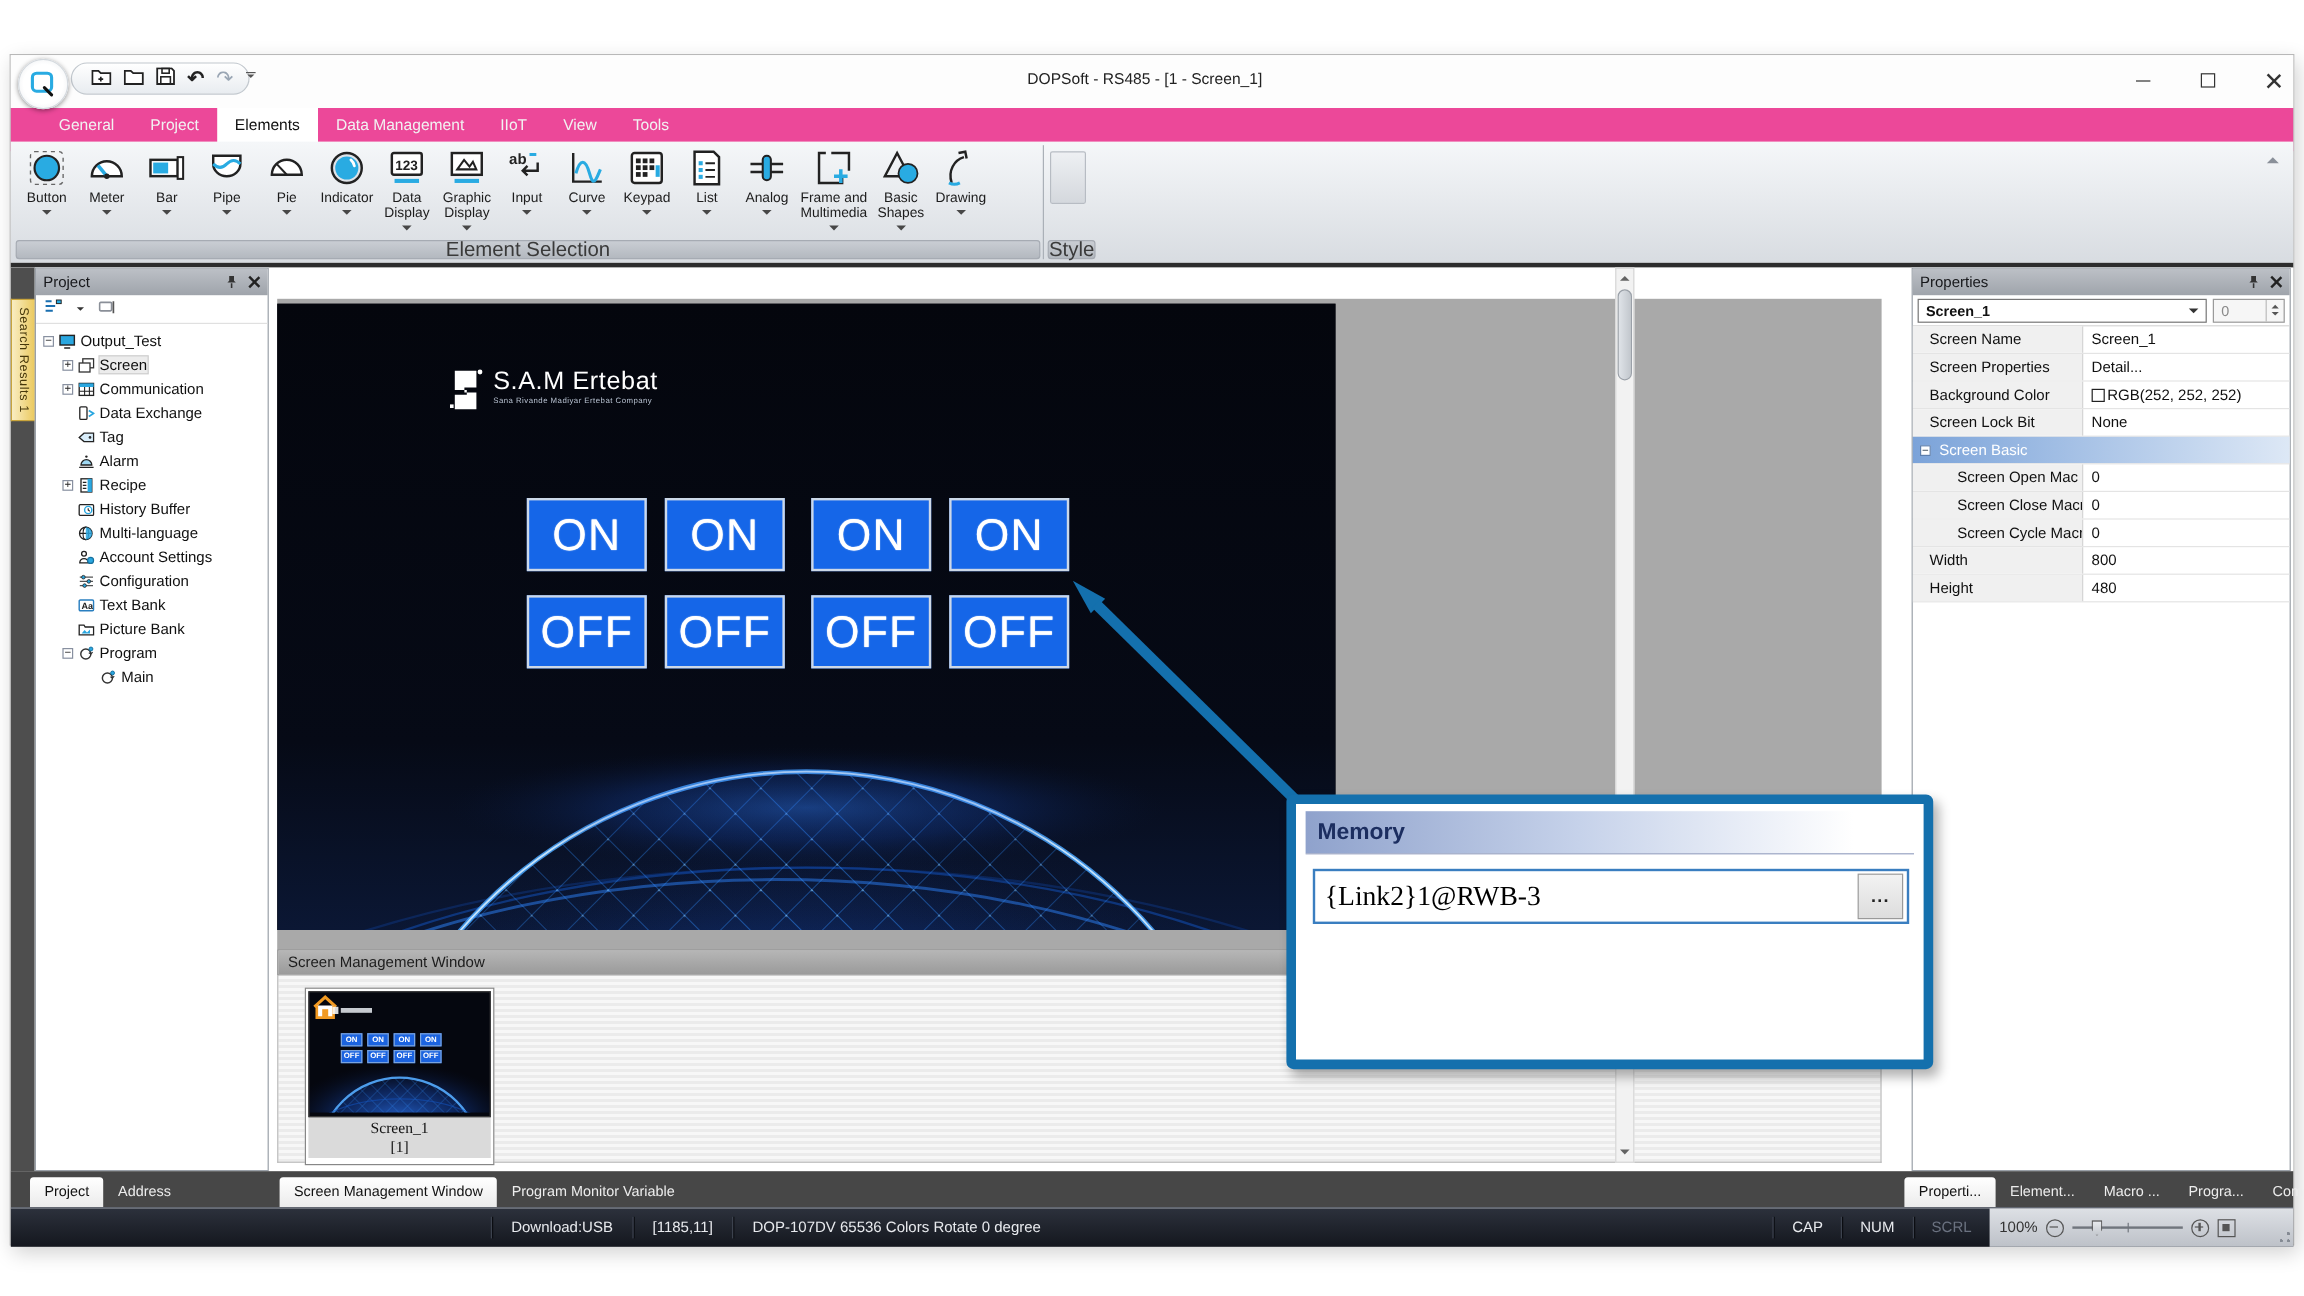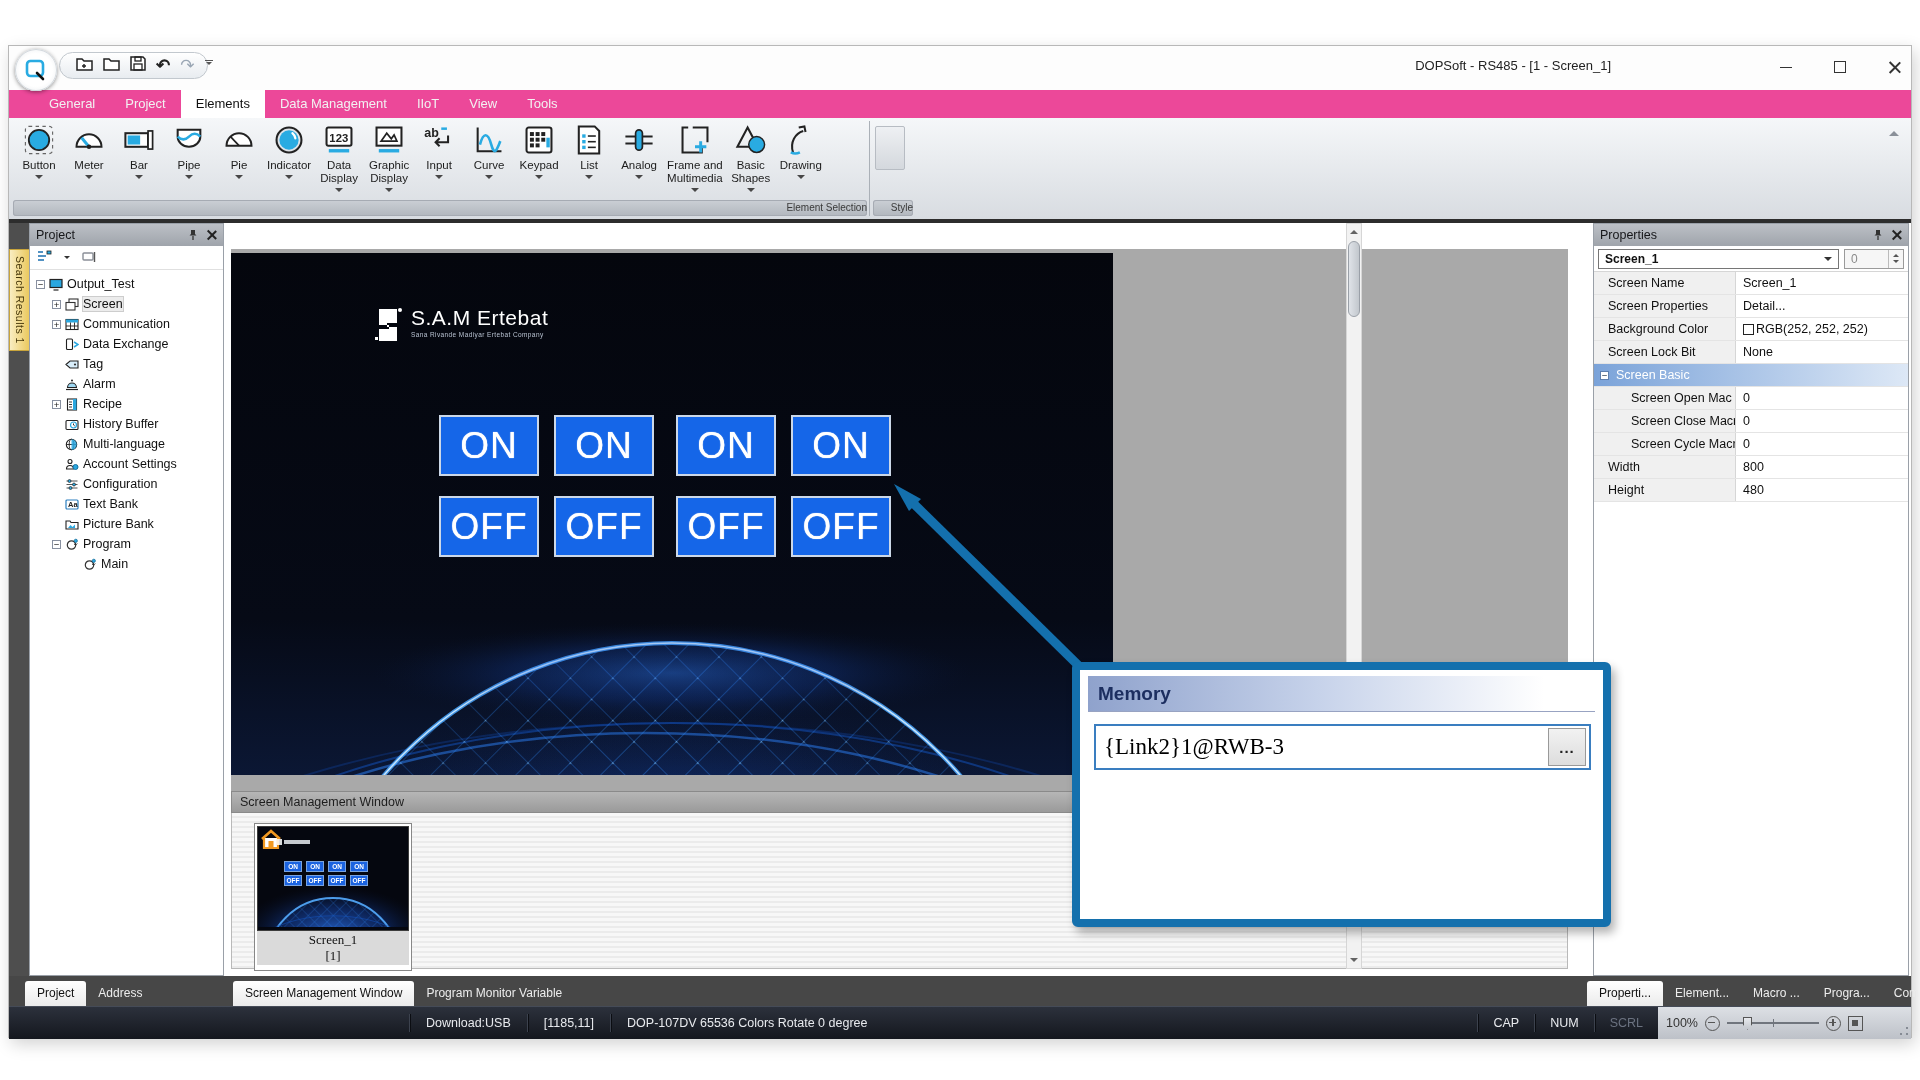--- a/index.html
+++ b/index.html
@@ -8,40 +8,40 @@
   #win{position:absolute;left:8px;top:45px;width:1904px;height:993px;background:#fff;border:1px solid #b8b8b8;box-shadow:3px 6px 16px rgba(0,0,0,.18)}
   
   #titlebar{position:absolute;top:0;left:0;right:0;height:44px;background:#fdfdfd}
   #appbtn{position:absolute;left:6px;top:3px;width:42px;height:42px;border-radius:50%;background:radial-gradient(#fff 55%,#e2e6ea);box-shadow:0 1px 4px rgba(0,0,0,.45),inset 0 0 0 1px #d3d8dd;display:flex;align-items:center;justify-content:center;z-index:5}
   #qat{position:absolute;left:50px;top:6px;height:27px;border:1px solid #c2c8ce;border-radius:14px;background:linear-gradient(#fff,#e8ecf0);display:flex;align-items:center;padding:0 12px 0 16px;gap:10px}
   .qglyph{font-size:17px;font-weight:bold;color:#222;line-height:1}
   .qglyph.dim{color:#9aa6b4;font-weight:normal}
   #qat-more{position:absolute;left:196px;top:14px;font-size:9px;color:#555}
   #qat-more i{display:block;width:8px;border-top:1.5px solid #555;margin:0 auto 1px}
   #qat-more b{display:block;width:0;height:0;border:3.5px solid transparent;border-top-color:#555;margin:0 auto}
-  #title{position:absolute;left:288px;right:300px;top:0;height:42px;text-align:right;line-height:40px;font-size:13px;color:#222;white-space:nowrap}
+  #title{position:absolute;left:288px;right:300px;top:0;height:42px;text-align:center;line-height:40px;font-size:13px;color:#222;white-space:nowrap}
   #wctl{position:absolute;right:10px;top:0;height:42px;display:flex;align-items:center;gap:42px}
   .wc-min{width:12px;border-bottom:1.6px solid #333}
   .wc-max{width:12px;height:12px;border:1.4px solid #333}
   .wc-close{position:relative;width:13px;height:13px}
   .wc-close::before,.wc-close::after{content:"";position:absolute;left:6px;top:-1px;width:1.6px;height:15px;background:#333}
   .wc-close::before{transform:rotate(45deg)}.wc-close::after{transform:rotate(-45deg)}
   
   #menubar{position:absolute;top:44px;left:0;right:0;height:36px;background:#ec4899;display:flex;padding-left:25px}
   .mtab{color:#f2f2f2;font-size:13px;line-height:28px;padding:0 15px;cursor:pointer;white-space:nowrap}
   .mtab.active{background:#fff;color:#101010}
   
   #ribbon{position:absolute;top:72px;left:0;right:0;height:101px;background:linear-gradient(#f5f7f9,#d8dce1)}
   #ribrow{position:absolute;left:5px;top:3px;display:flex;align-items:flex-start}
   .rib-item{display:flex;flex-direction:column;align-items:center;margin:0 3px;cursor:pointer;min-width:44px}
   .ri-ic{width:34px;height:34px;margin-top:2px}
   .ri-lb{font-size:11.5px;color:#1c1c1c;text-align:center;line-height:13px;margin-top:2px}
   .ri-lb span{display:block}
   .caret{width:0;height:0;border:4px solid transparent;border-top-color:#474747;margin-top:3px}
-  .grp-bar{position:absolute;bottom:3px;height:16px;border-radius:3px;background:linear-gradient(#cbcfd5,#b2b7be);text-align:right;font-size:10px;color:#3a3a3a;line-height:16px;box-shadow:inset 0 0 0 1px #a6abb3}
+  .grp-bar{position:absolute;bottom:3px;height:16px;border-radius:3px;background:linear-gradient(#cbcfd5,#b2b7be);text-align:center;font-size:17px;color:#3a3a3a;line-height:16px;box-shadow:inset 0 0 0 1px #a6abb3}
   #grp-es{left:4px;width:854px}
   #grp-style{left:864px;width:40px}
   #rib-sep{position:absolute;left:860px;top:3px;bottom:3px;width:1px;background:#aab0b7}
   #style-body{position:absolute;left:866px;top:8px;width:30px;height:44px;border:1px solid #b7bcc3;background:linear-gradient(#eef0f3,#d4d8dd);border-radius:2px}
   #rib-collapse{position:absolute;right:12px;top:8px;width:0;height:0;border:5px solid transparent;border-bottom-color:#8a9099}
   #darkline{position:absolute;top:173px;left:0;right:0;height:4px;background:#2d2d2d}
   
   #content{position:absolute;top:177px;left:0;right:0;height:753px;background:#fff}
   #strip{position:absolute;left:0;top:0;width:20px;height:100%;background:#4e4e4e}
   #searchtab{position:absolute;left:0;top:26px;width:20px;height:102px;background:linear-gradient(90deg,#f9edc2,#ebc95e);border:1px solid #c8a43c;border-right:none;writing-mode:vertical-rl;font-size:10.5px;color:#46370a;display:flex;align-items:center;justify-content:center;letter-spacing:.5px}
@@ -108,21 +108,21 @@
   .tri-d2{width:0;height:0;border:3px solid transparent;border-top-color:#555}
   .prow{display:flex;height:23px;border-bottom:1px solid #e4e4e4;font-size:12.5px;align-items:stretch}
   .plbl{width:142px;background:#f0f0f0;border-right:1px solid #d6d6d6;display:flex;align-items:center;padding-left:14px;color:#101010;white-space:nowrap;overflow:hidden}
   .pval{flex:1;display:flex;align-items:center;padding-left:7px;color:#101010;white-space:nowrap;overflow:hidden}
   .psub .plbl{padding-left:37px}
   .prow.pgroup{background:linear-gradient(90deg,#7ba3d9,#dde8f6);color:#fff;align-items:center;padding-left:4px}
   .gexp{width:9px;height:9px;border:1px solid #5d7fae;background:#fff;color:#234;font-size:9.5px;line-height:7px;text-align:center;margin:0 7px 0 2px}
   .swatch{width:11px;height:11px;border:1px solid #222;background:#fff;margin-right:2px;flex:none}
   
   #overlay{position:absolute;inset:0;pointer-events:none;z-index:9}
-  #popup{position:absolute;left:1063px;top:616px;width:539px;height:265px;background:#fff;border:8px solid #1470ad;border-radius:6px;box-shadow:4px 6px 10px rgba(0,0,0,.3);z-index:10;padding:4px 8px}
+  #popup{position:absolute;left:1063px;top:616px;width:539px;height:229px;background:#fff;border:8px solid #1470ad;border-radius:6px;box-shadow:4px 6px 10px rgba(0,0,0,.3);z-index:10;padding:4px 8px}
   #popup-head{height:36px;margin-top:2px;background:linear-gradient(90deg,#8fa2cc 0%,#c6d2ea 45%,#fff 90%);border-bottom:1px solid #98a3c2;display:flex;align-items:center;padding-left:10px;font-size:19px;font-weight:bold;color:#1c2e60}
   #popup-label{margin:28px 0 0 8px;font-family:"Liberation Serif",serif;font-size:21px;color:#000}
   #popup-input{margin:12px 4px 0 6px;height:46px;border:2px solid #3a7ec0;display:flex;align-items:center;background:#fff}
   #popup-input .addr{flex:1;font-family:"Liberation Serif",serif;font-size:23px;color:#000;padding-left:8px}
   #popup-browse{width:38px;height:38px;margin-right:3px;background:linear-gradient(#f2f2f2,#ddd);border:1px solid #999;display:flex;align-items:center;justify-content:center;font-weight:bold;font-size:15px;color:#222;letter-spacing:1px;cursor:pointer}
   
   #btabs{position:absolute;top:930px;left:0;right:0;height:30px;background:#474747}
   .btzone{position:absolute;bottom:0;display:flex;align-items:flex-end}
   .btab{font-size:12px;color:#ededed;padding:0 12px;line-height:25px;height:25px;white-space:nowrap;cursor:pointer}
   .btab.active{background:linear-gradient(#fff,#ebebeb);color:#111;border-radius:3px 3px 0 0}

